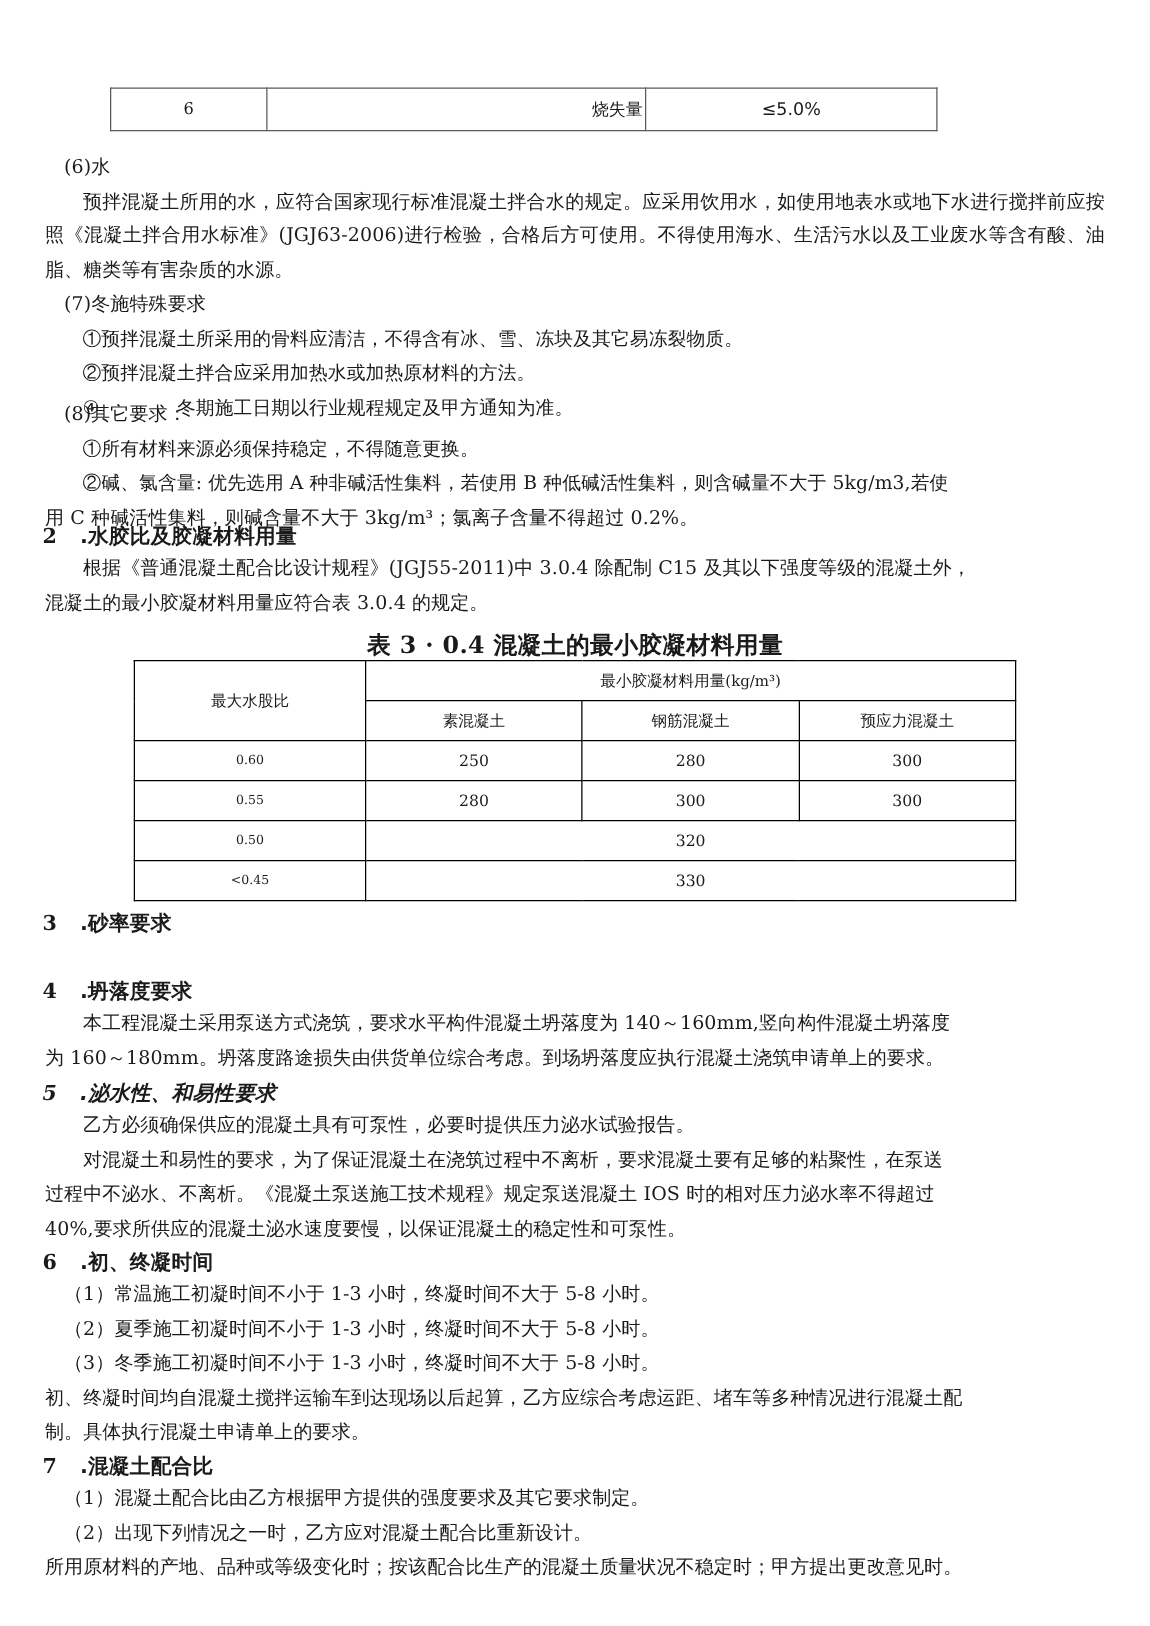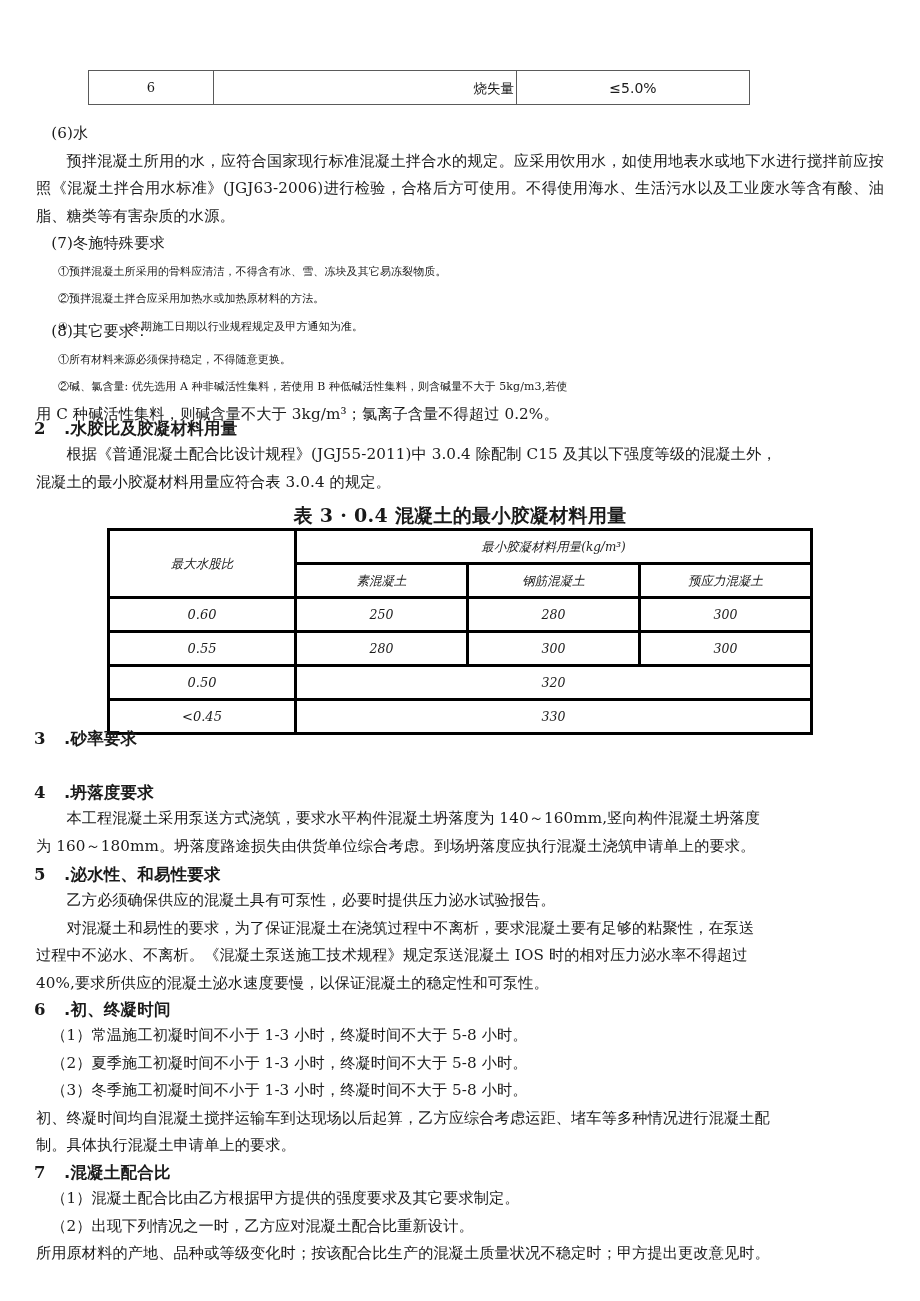--- a/index.html
+++ b/index.html
@@ -58,21 +58,21 @@
   .sec-head .dot { margin-right: 11px; }
 
   
   .sub-head {
     font-size: 15.2px;
     line-height: 27.5px;
     text-indent: 1em;
     font-weight: normal;
   }
   .item-line {
-    font-size: 11px;
+    font-size: 15px;
     line-height: 27.5px;
     text-indent: 2em;
   }
   .flush {
     font-size: 15.2px;
     line-height: 27.5px;
     text-indent: 0;
   }
   .circ-gap {
     display: inline-block;
@@ -124,29 +124,28 @@
   }
   #t304 {
     position: absolute;
     left: 107px;
     top: 528px;
     width: 706px;
   }
   #t304 td {
     height: 25px;
     font-size: 12.5px;
-    border: 3px solid #000000;
-    font-style: italic;
+    border: 1px solid #000000;
   }
   #t304 .hdr-unit {
     font-size: 12px;
   }
   #t304 .col1 { width: 180px; }
   #t304 .colx { width: 175px; }
-  #t304 .ratio { font-size: 13px; }
+  #t304 .ratio { font-size: 10px; }
 
   
   .t { position: absolute; }
 </style>
 </head>
 <body>
 
 <div class="page">
 
   <table id="top-table" class="doc-table">
@@ -237,21 +236,21 @@
   <div class="t" style="left:34px; top:778px;">
     <div class="sec-head">
       <span class="num">4</span><span class="dot">.坍落度要求</span>
     </div>
   </div>
   <div class="t body-col" style="top:805px;">
     <div class="para indent2">本工程混凝土采用泵送方式浇筑，要求水平构件混凝土坍落度为 140～160mm,竖向构件混凝土坍落度</div>
     <div class="para flush">为 160～180mm。坍落度路途损失由供货单位综合考虑。到场坍落度应执行混凝土浇筑申请单上的要求。</div>
   </div>
 
-  <div class="t" style="left:34px; top:860px;">
+  <div class="t" style="left:34px; top:860px;font-style:italic;">
     <div class="sec-head">
       <span class="num">5</span><span class="dot">.泌水性、和易性要求</span>
     </div>
   </div>
   <div class="t body-col" style="top:887px;">
     <div class="para indent2">乙方必须确保供应的混凝土具有可泵性，必要时提供压力泌水试验报告。</div>
     <div class="para indent2">对混凝土和易性的要求，为了保证混凝土在浇筑过程中不离析，要求混凝土要有足够的粘聚性，在泵送</div>
     <div class="para flush">过程中不泌水、不离析。《混凝土泵送施工技术规程》规定泵送混凝土 IOS 时的相对压力泌水率不得超过</div>
     <div class="para flush">40%,要求所供应的混凝土泌水速度要慢，以保证混凝土的稳定性和可泵性。</div>
   </div>

